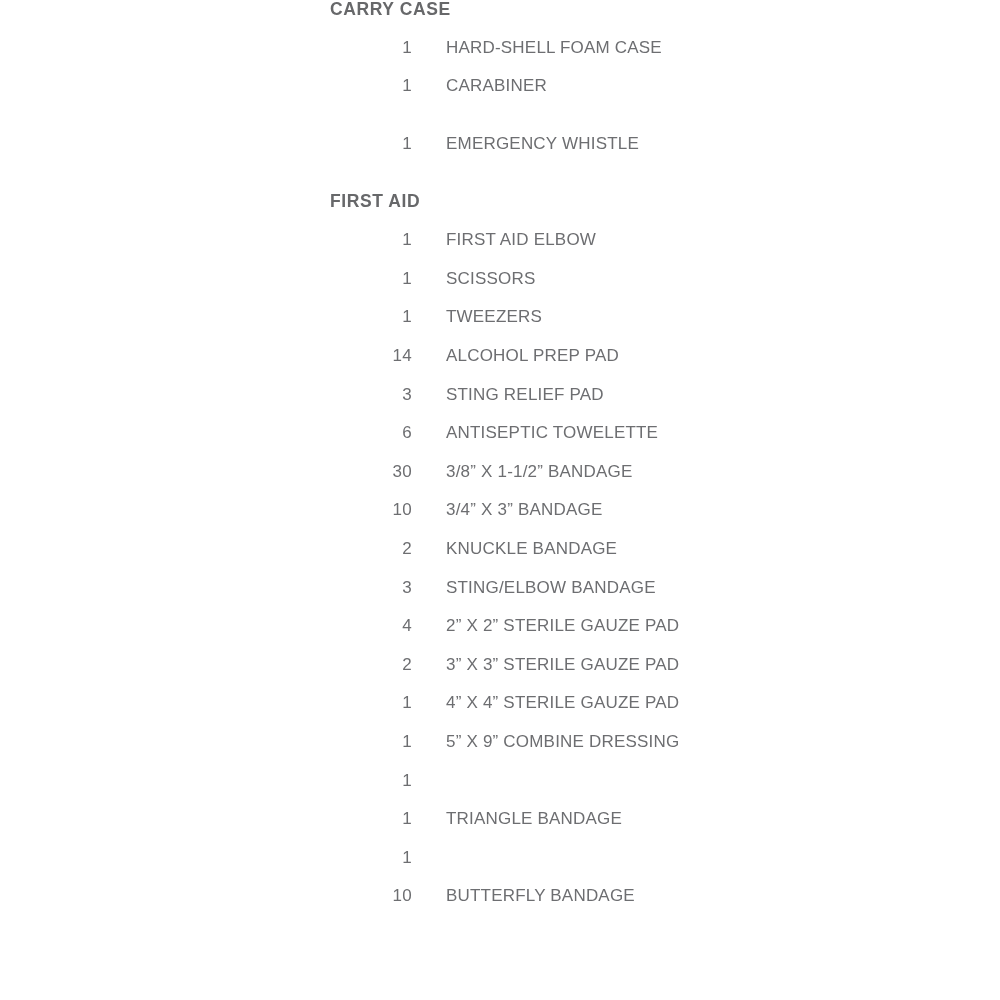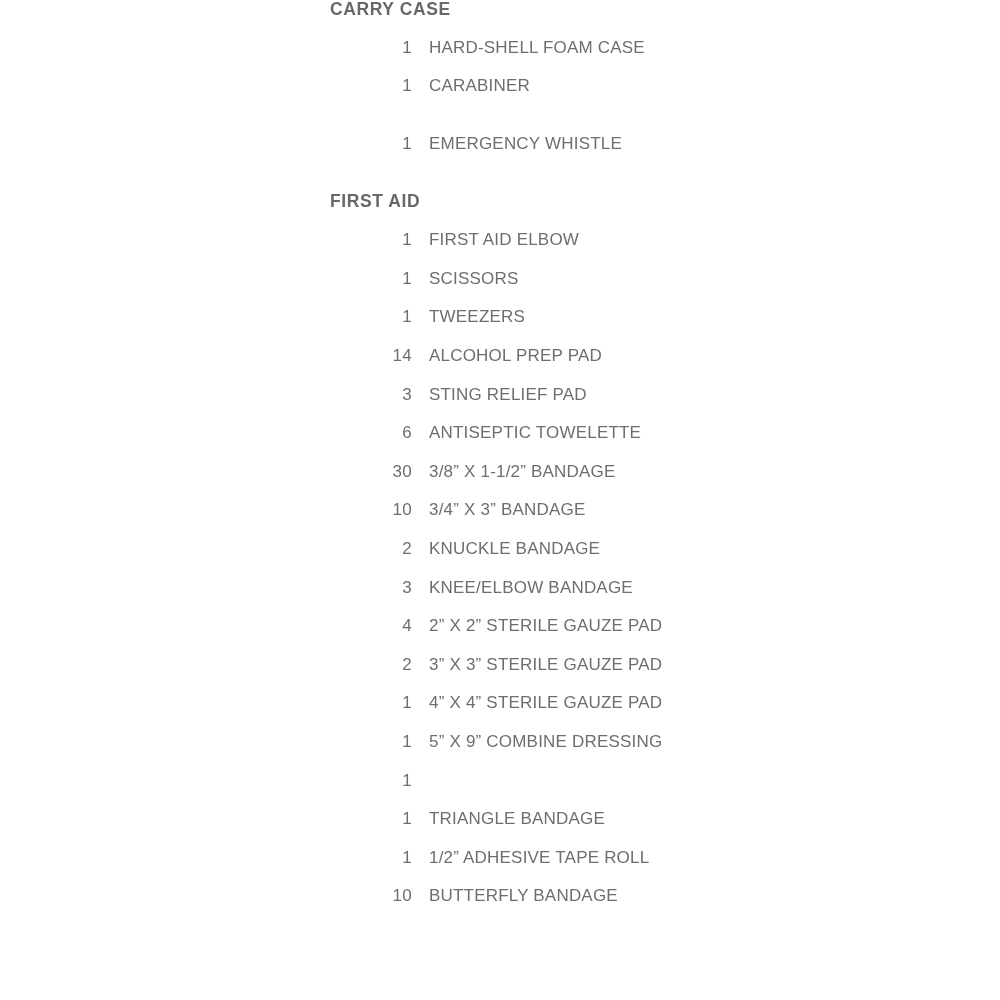--- a/index.html
+++ b/index.html
@@ -45,21 +45,21 @@
     color: var(--item-color, #6d6e71);
   }
   .qty {
     display: inline-block;
     width: 412px;
     text-align: right;
     letter-spacing: 0.3px;
     flex: 0 0 412px;
   }
   .name {
-    margin-left: 17px;
+    margin-left: 34px;
     letter-spacing: 0.2px;
     white-space: nowrap;
   }
   .total {
     position: absolute;
     left: 322px;
     top: 973px;
     font-size: 23px;
     letter-spacing: 0.2px;
     color: var(--total-color, #4b4b4d);
@@ -138,21 +138,21 @@
     <span class="name">3/4” X 3” BANDAGE</span>
   </div>
 
   <div class="row">
     <span class="qty">2</span>
     <span class="name">KNUCKLE BANDAGE</span>
   </div>
 
   <div class="row">
     <span class="qty">3</span>
-    <span class="name">KNEE/ELBOW BANDAGE</span>
+    <span class="name">STING/ELBOW BANDAGE</span>
   </div>
 
   <div class="row">
     <span class="qty">4</span>
     <span class="name">2” X 2” STERILE GAUZE PAD</span>
   </div>
 
   <div class="row">
     <span class="qty">2</span>
     <span class="name">3” X 3” STERILE GAUZE PAD</span>
@@ -172,21 +172,20 @@
     <span class="qty">1</span>
   </div>
 
   <div class="row">
     <span class="qty">1</span>
     <span class="name">TRIANGLE BANDAGE</span>
   </div>
 
   <div class="row">
     <span class="qty">1</span>
-    <span class="name">1/2” ADHESIVE TAPE ROLL</span>
   </div>
 
   <div class="row">
     <span class="qty">10</span>
     <span class="name">BUTTERFLY BANDAGE</span>
   </div>
 </div>
   </section>
 </div>
 </div>

